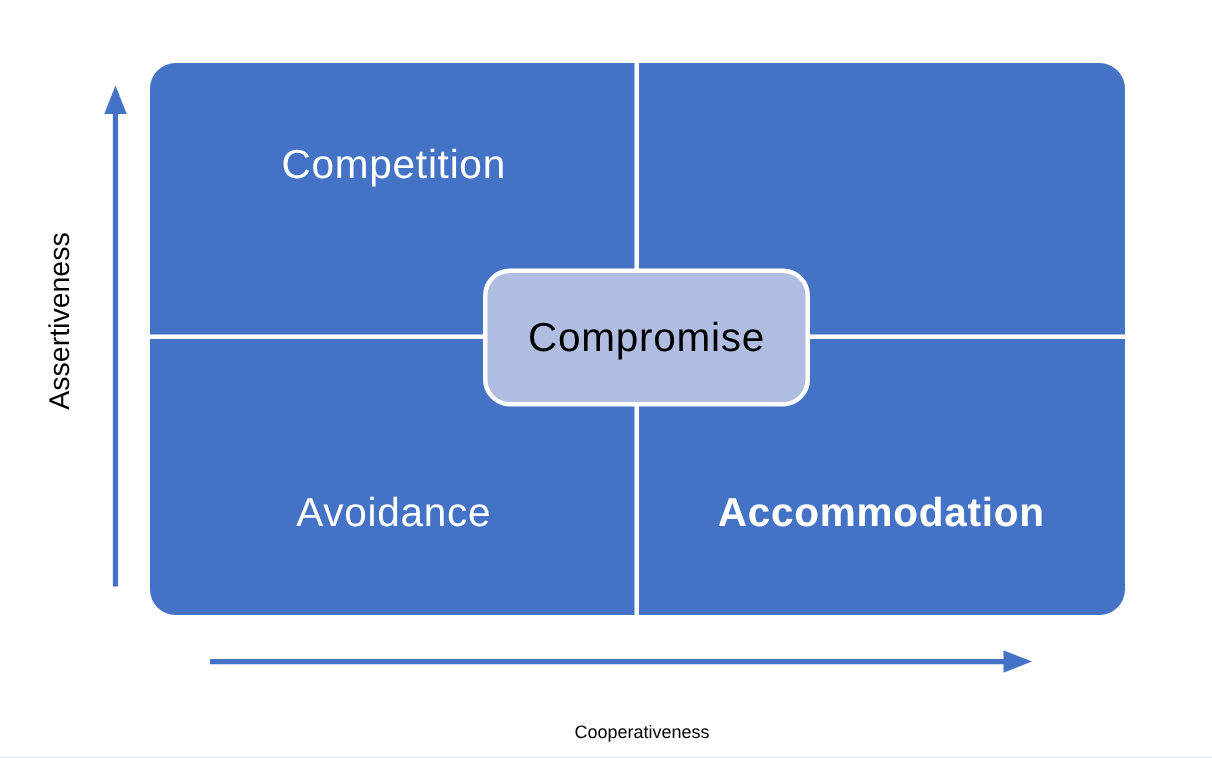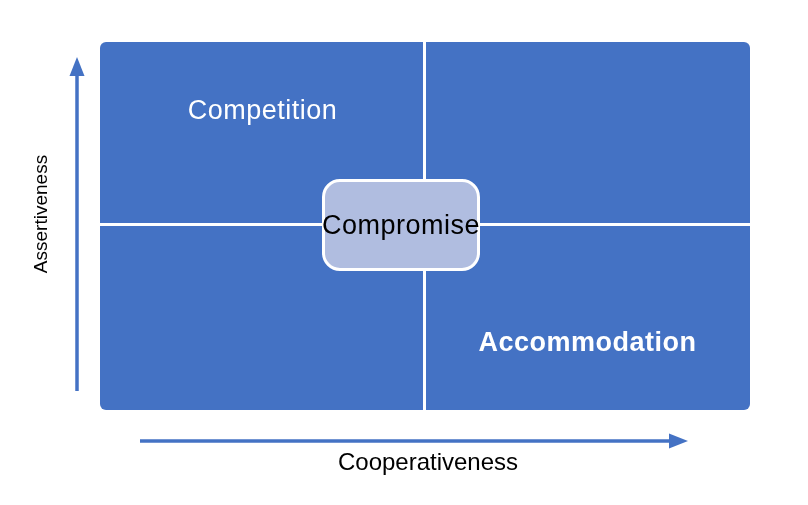--- a/index.html
+++ b/index.html
@@ -14,21 +14,21 @@
     height: 505px;
     background: #ffffff;
     overflow: hidden;
   }
   .matrix {
     position: absolute;
     left: 100px;
     top: 42px;
     width: 650px;
     height: 368px;
-    border-radius: 6px;
+    border-radius: 17px;
   }
   .divider-v {
     position: absolute;
     left: 323px;
     top: 0;
     width: 3px;
     height: 100%;
   }
   .divider-h {
     position: absolute;
@@ -45,21 +45,21 @@
     white-space: nowrap;
   }
   .quad-label.tl { left: 25%; top: 18.5%; }
   .quad-label.tr { left: 75%; top: 18.5%; }
   .quad-label.bl { left: 25%; top: 81.5%; }
   .quad-label.br { left: 75%; top: 81.5%; }
   .center-box {
     position: absolute;
     left: 322px;
     top: 179px;
-    width: 158px;
+    width: 218px;
     height: 92px;
     box-sizing: border-box;
     border-width: 3px;
     border-style: solid;
     border-radius: 18px;
     display: flex;
     align-items: center;
     justify-content: center;
     font-size: 27px;
     letter-spacing: 0.5px;
@@ -76,40 +76,41 @@
     position: absolute;
     left: 41px;
     top: 214px;
     transform: translate(-50%, -50%) rotate(-90deg);
     font-size: 19px;
     white-space: nowrap;
   }
   .axis-label-x {
     position: absolute;
     left: 428px;
-    top: 462px;
+    top: 488px;
     transform: translate(-50%, -50%);
-    font-size: 24px;
+    font-size: 12px;
     white-space: nowrap;
   }
 </style>
 </head>
 <body>
 
 <div class="canvas">
 
   <div class="matrix" style="background-color: rgb(68, 114, 196);">
 
     <div class="divider-v" style="background-color: rgb(255, 255, 255);"></div>
 
     <div class="divider-h" style="background-color: rgb(255, 255, 255);"></div>
 
     <div class="quad-label tl" style="color: rgb(255, 255, 255);">Competition</div>
 
 
+    <div class="quad-label bl" style="color: rgb(255, 255, 255);">Avoidance</div>
 
     <div class="quad-label br" style="color: rgb(255, 255, 255); font-weight: bold;">Accommodation</div>
   </div>
 
   <div class="center-box" style="background-color: rgb(176, 189, 224); border-color: rgb(255, 255, 255);">
     <span style="color: rgb(0, 0, 0);">Compromise</span>
   </div>
 
   <svg class="arrow-layer" width="808" height="505" viewBox="0 0 808 505">
     <g style="fill: rgb(68, 114, 196); stroke: rgb(68, 114, 196);">

